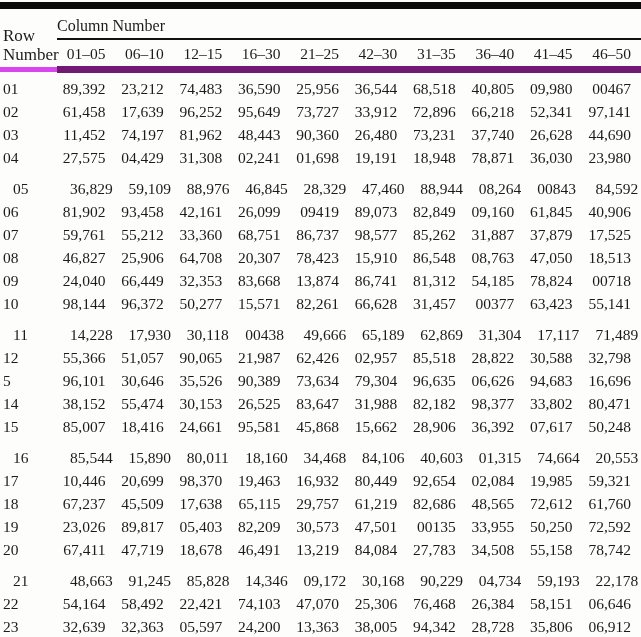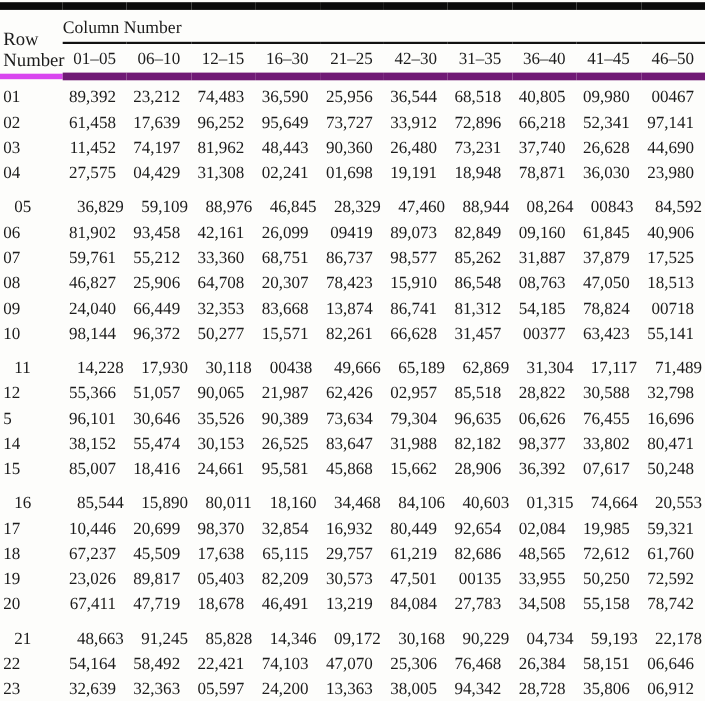--- a/index.html
+++ b/index.html
@@ -271,21 +271,21 @@
         <tr>
           <td class="row-id">5</td>
           <td class="val">96,101</td>
           <td class="val">30,646</td>
           <td class="val">35,526</td>
           <td class="val">90,389</td>
           <td class="val">73,634</td>
           <td class="val">79,304</td>
           <td class="val">96,635</td>
           <td class="val">06,626</td>
-          <td class="val">76,455</td>
+          <td class="val">94,683</td>
           <td class="val">16,696</td>
         </tr>
         <tr>
           <td class="row-id">14</td>
           <td class="val">38,152</td>
           <td class="val">55,474</td>
           <td class="val">30,153</td>
           <td class="val">26,525</td>
           <td class="val">83,647</td>
           <td class="val">31,988</td>
@@ -318,21 +318,21 @@
           <td class="val">40,603</td>
           <td class="val">01,315</td>
           <td class="val">74,664</td>
           <td class="val">20,553</td>
         </tr>
         <tr>
           <td class="row-id">17</td>
           <td class="val">10,446</td>
           <td class="val">20,699</td>
           <td class="val">98,370</td>
-          <td class="val">32,854</td>
+          <td class="val">19,463</td>
           <td class="val">16,932</td>
           <td class="val">80,449</td>
           <td class="val">92,654</td>
           <td class="val">02,084</td>
           <td class="val">19,985</td>
           <td class="val">59,321</td>
         </tr>
         <tr>
           <td class="row-id">18</td>
           <td class="val">67,237</td>

